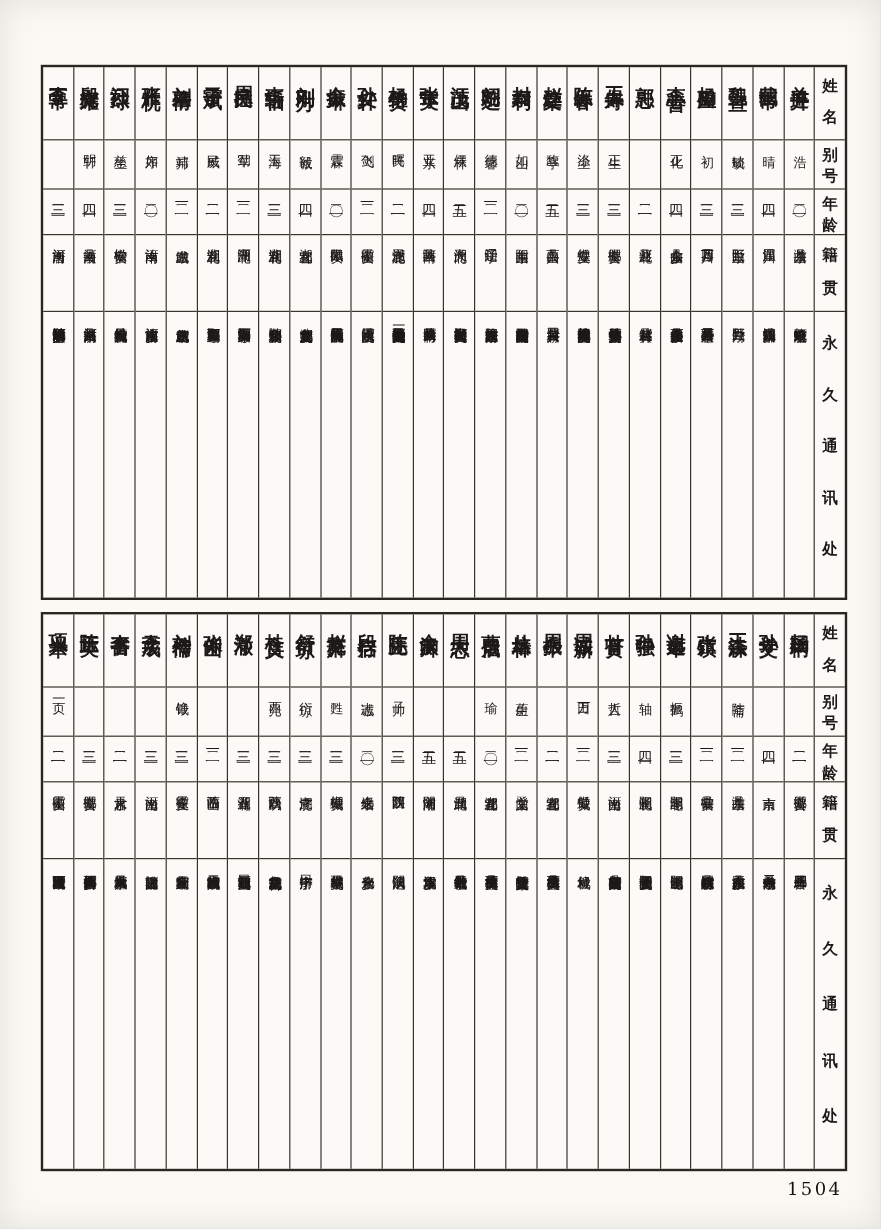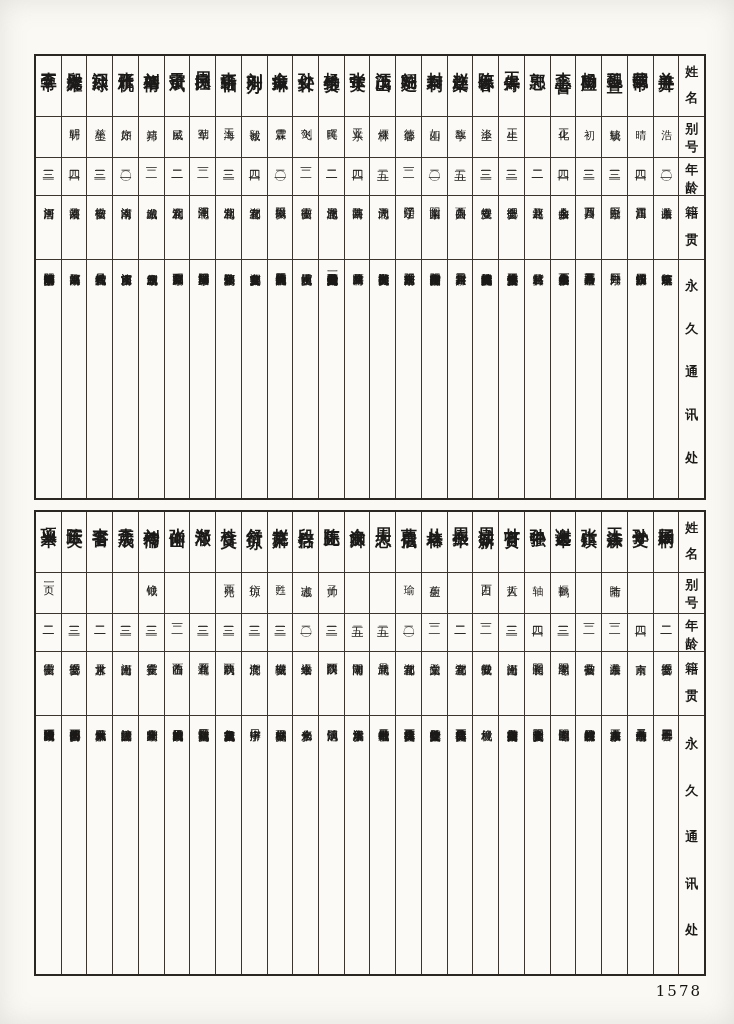--- a/index.html
+++ b/index.html
@@ -989,14 +989,14 @@
           <span class="vtxt">二二</span>
         </div>
         <div class="cell c-origin">
           <span class="vtxt">安徽霍山</span>
         </div>
         <div class="cell c-address">
           <span class="vtxt">霍山城内汪万隆转项家桥</span>
         </div>
       </div>
     </section>
-  <div class="page-number">1578</div>
+  <div class="page-number">1504</div>
 </div>
 
 </body></html>

